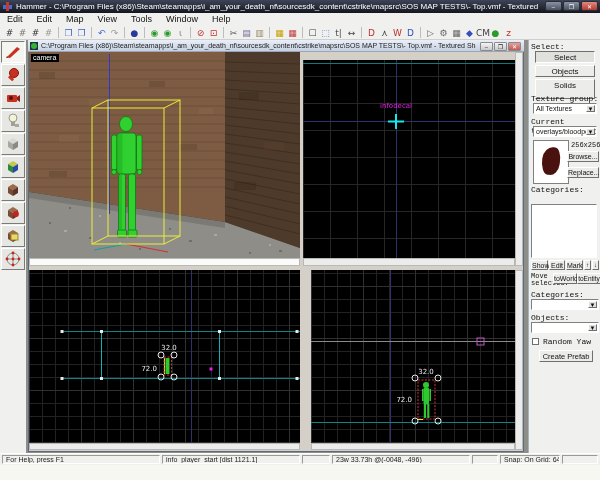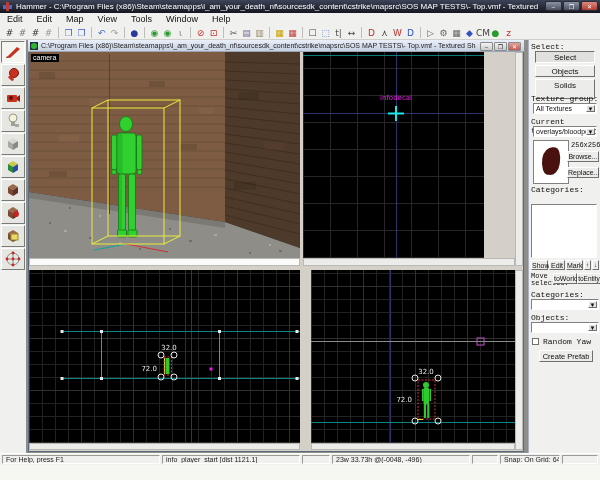--- a/index.html
+++ b/index.html
@@ -350,21 +350,21 @@
         <line x1="63" y1="56" x2="79" y2="48"></line>
           <line x1="135" y1="56" x2="151" y2="48"></line>
         <line x1="63" y1="192" x2="79" y2="184"></line>
           <line x1="135" y1="192" x2="151" y2="184"></line>
       </g>
     </svg>
     <span id="camlabel">camera</span>
   </div>
   <div class="sb sbw" style="left:29px;top:258px;width:271px;height:8px"></div>
 
-  <div class="view grid27" style="left:303px;top:52px;width:181px;height:206px">
+  <div class="view grid27" style="left:303px;top:60px;width:212px;height:206px">
     <svg width="212" height="206">
       <line x1="93.5" y1="0" x2="93.5" y2="206" stroke="#30306a"></line>
       <line x1="0" y1="61.5" x2="212" y2="61.5" stroke="#30306a"></line>
       <line x1="0" y1="3.5" x2="212" y2="3.5" stroke="#0e7a7a"></line>
       <g stroke="#19e8e8" stroke-width="2">
         <line x1="85" y1="61.5" x2="101" y2="61.5"></line>
           <line x1="93" y1="54" x2="93" y2="69"></line>
       </g>
       <text x="93" y="48" text-anchor="middle" font-size="7" fill="#e81ee8">infodecal</text>
     </svg>

